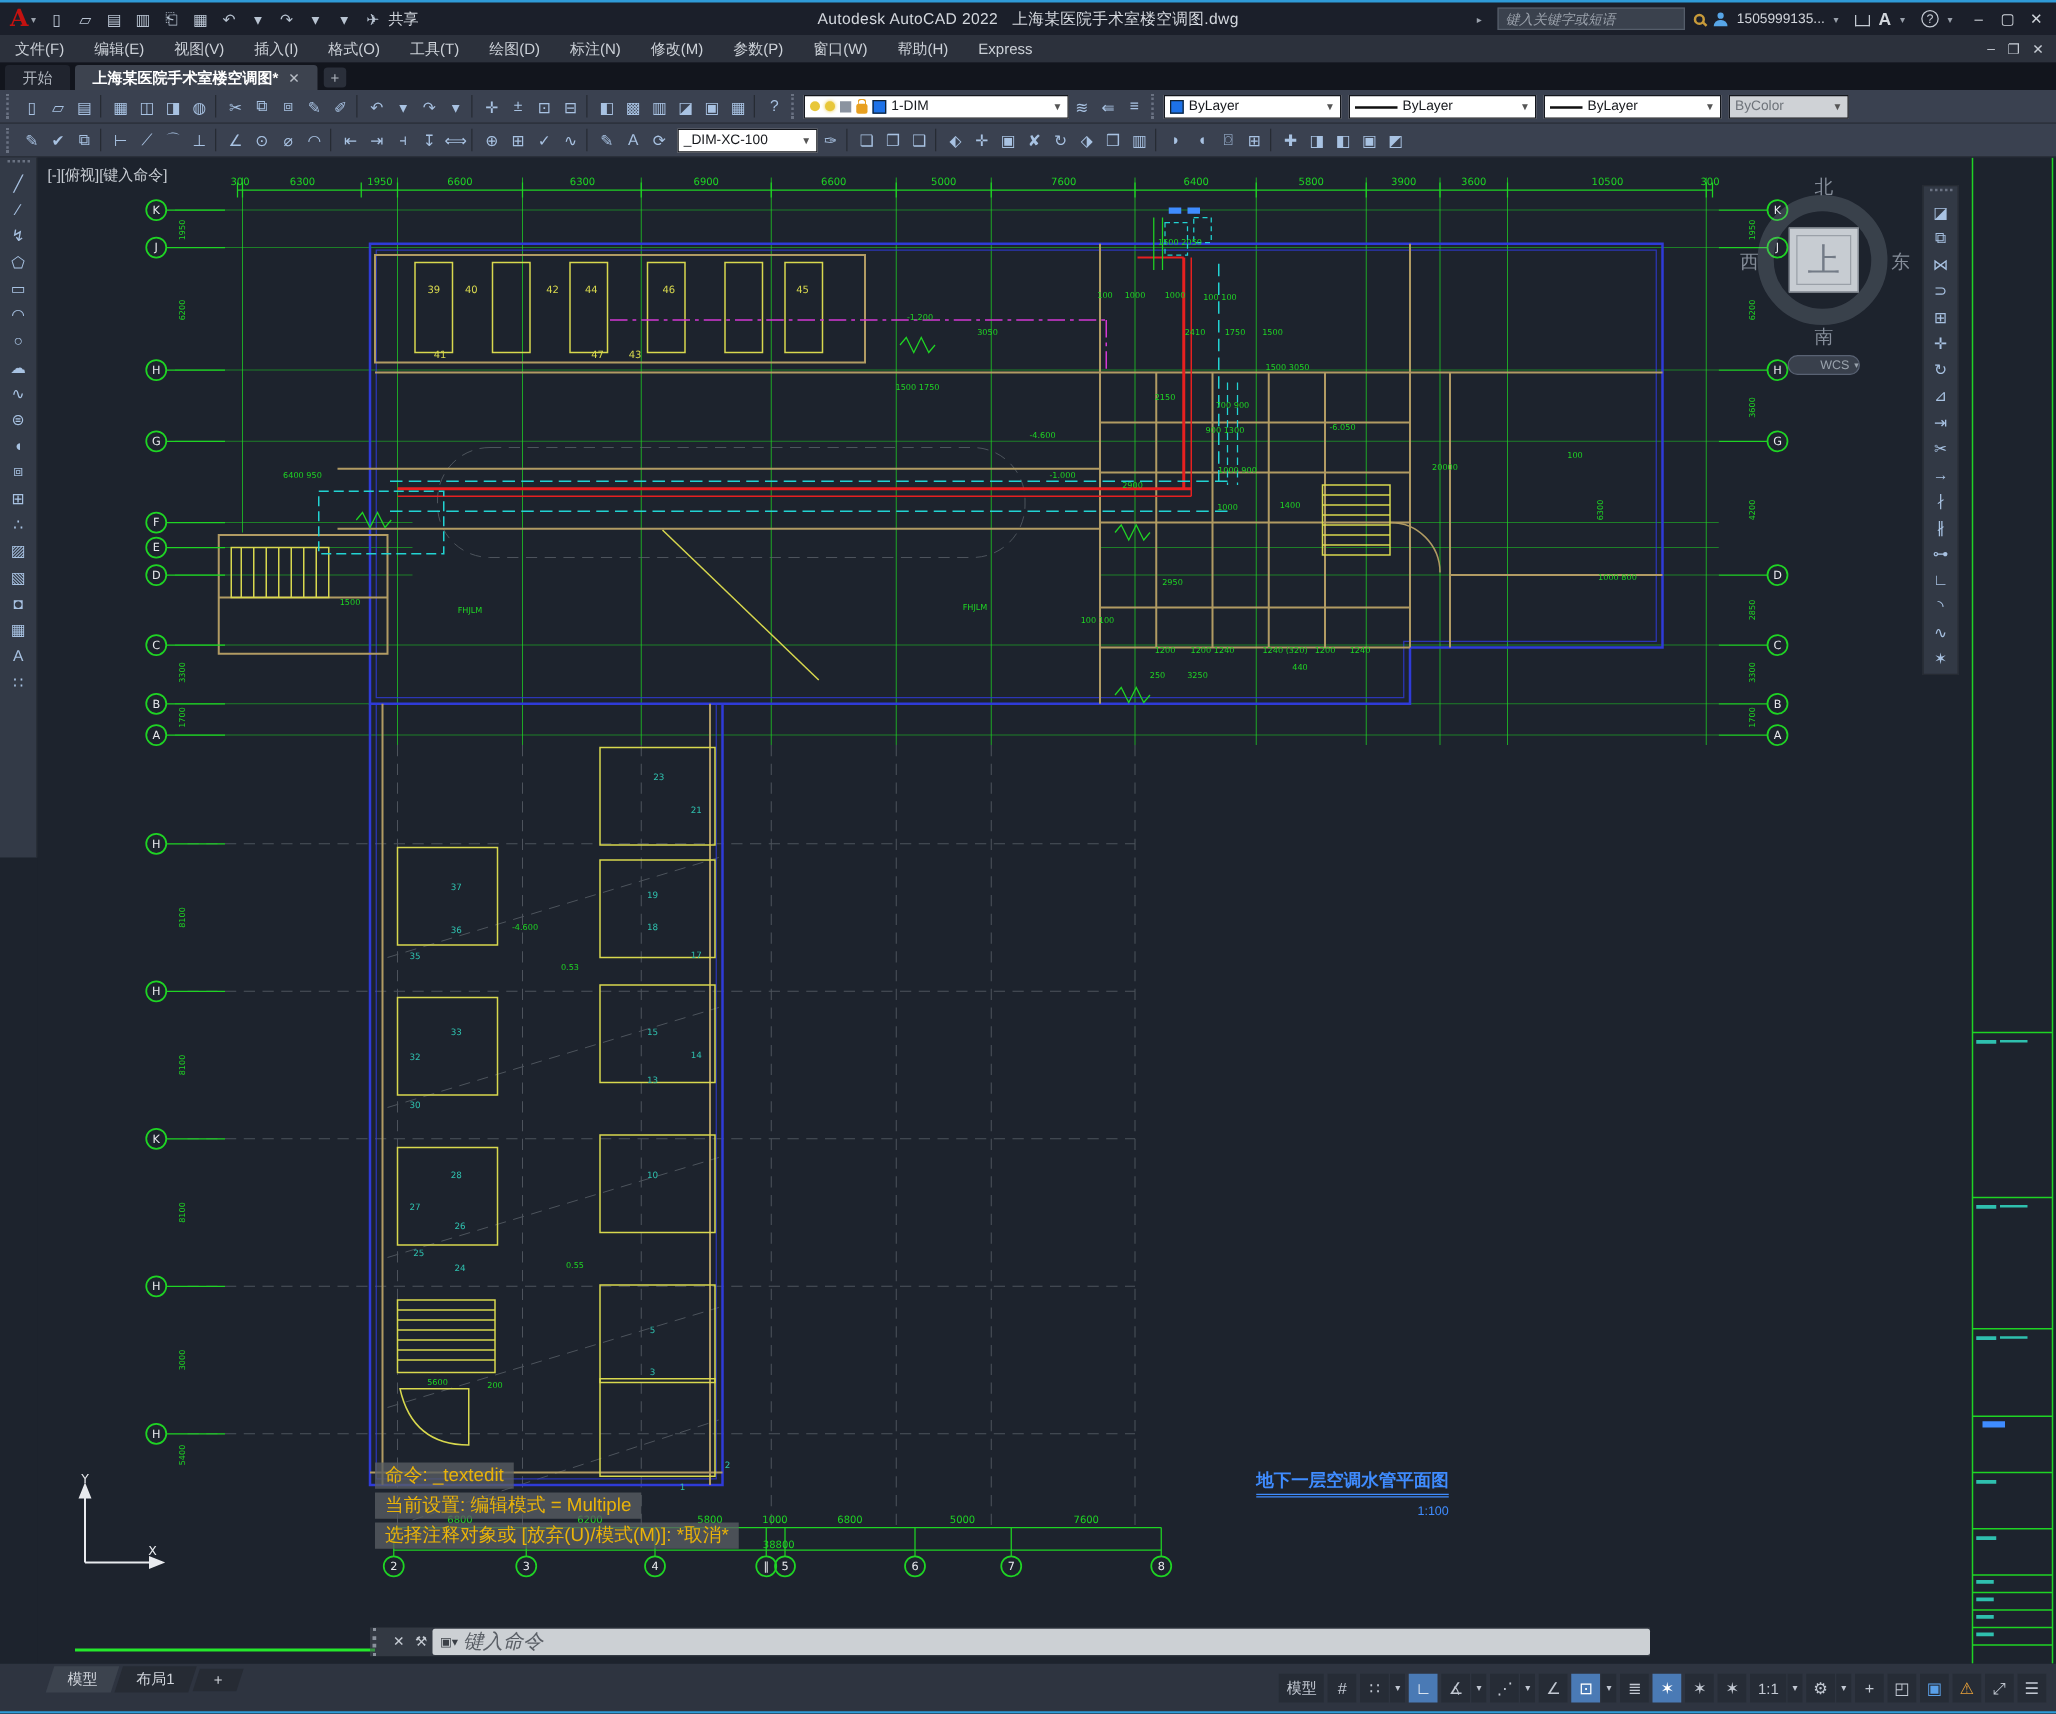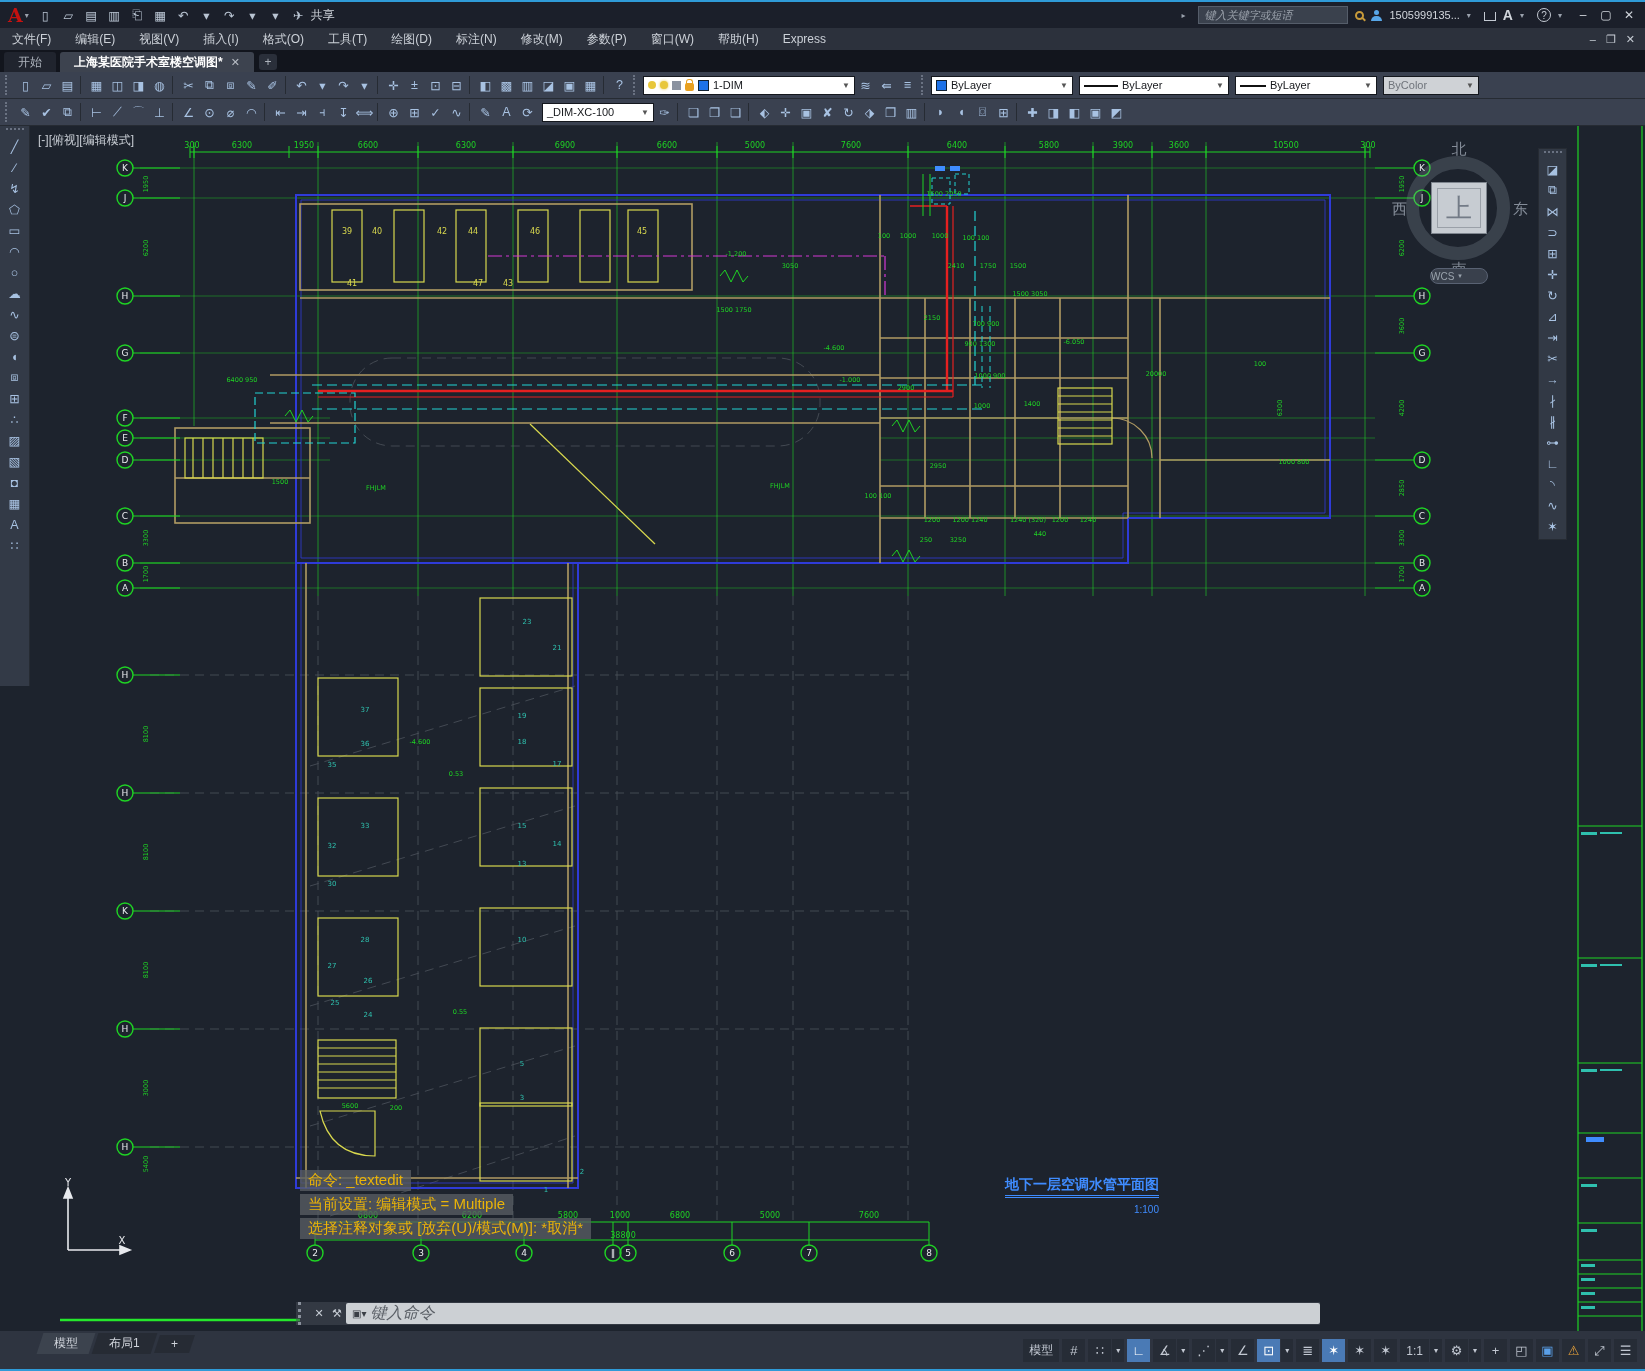--- a/index.html
+++ b/index.html
@@ -56,21 +56,21 @@
   .vplabel{position:absolute;left:8px;top:6px;color:#c8cdd4;font-size:12px;}
   
   .vcube{position:absolute;left:1368px;top:16px;width:122px;height:162px;color:#858d99;}
   .vring{position:absolute;left:8px;top:14px;width:104px;height:104px;border-radius:50%;border:13px solid rgba(145,155,168,.25);}
   .vn{position:absolute;left:0;width:100%;text-align:center;top:-2px;font-size:15px;}
   .vs{position:absolute;left:0;width:100%;text-align:center;top:118px;font-size:15px;}
   .vw{position:absolute;left:-6px;top:58px;font-size:15px;}
   .ve{position:absolute;right:-8px;top:58px;font-size:15px;}
   .vtop{position:absolute;left:33px;top:40px;width:56px;height:52px;background:#c7ccd2;border:1px solid #7e858e;display:flex;align-items:center;justify-content:center;}
   .vtop-in{width:44px;height:40px;border:1px solid #9aa0a8;display:flex;align-items:center;justify-content:center;font-size:26px;color:#737b87;}
-  .wcs{position:absolute;left:32px;top:126px;width:58px;height:16px;background:#39404c;border:1px solid #596273;border-radius:8px;color:#9aa3ad;font-size:10px;display:flex;align-items:center;justify-content:flex-start;gap:4px;}
+  .wcs{position:absolute;left:32px;top:142px;width:58px;height:16px;background:#39404c;border:1px solid #596273;border-radius:8px;color:#9aa3ad;font-size:10px;display:flex;align-items:center;justify-content:flex-end;gap:4px;}
   .wcs .arr{font-size:7px;}
   
   .rtools{position:absolute;left:1508px;top:22px;width:29px;background:rgba(51,58,71,.96);border:1px solid #262b33;display:flex;flex-direction:column;align-items:center;padding:2px 0;}
   .rtools .icn{height:21px;width:24px;}
   
   .cmdhist{position:absolute;left:270px;top:1044px;display:flex;flex-direction:column;gap:3px;font-family:"DejaVu Sans Mono",monospace;font-size:15px;color:#eab308;}
   .cmdhist div{background:rgba(88,93,99,.78);padding:1px 8px;width:max-content;}
   
   .cmdbar{position:absolute;left:266px;top:1176px;width:1024px;height:23px;display:flex;align-items:center;background:rgba(70,76,86,.55);}
   .cmdgrip{width:12px;height:100%;border-left:3px dotted #8a919c;margin-left:2px;}
@@ -113,20 +113,23 @@
         <span class="icn">⎗</span>
         <span class="icn">▦</span>
         <span class="icn">↶</span>
         <span class="icn">▾</span>
         <span class="icn">↷</span>
         <span class="icn">▾</span>
         <span class="icn">▾</span>
         <span class="icn">✈</span>
       </span>
     <span class="share-lb">共享</span>
+    <div class="tb-center">
+      <span>Autodesk AutoCAD 2022</span>&nbsp;&nbsp;&nbsp;<span>上海某医院手术室楼空调图.dwg</span>
+    </div>
     <div class="tb-right">
       <span class="ddc">▸</span>
       <span class="searchbox">键入关键字或短语</span>
       <span class="mag"></span>
       <span class="person"></span>
       <span style="font-size:11px;color:#d2d6dc">1505999135...</span>
       <span class="ddc">▾</span>
       <span class="cart"></span>
       <span style="font-size:14px;color:#d2d6dc;font-weight:bold">A</span>
       <span class="ddc">▾</span>
@@ -772,21 +775,21 @@
             <text x="1374" y="200" fill="#1fd424" font-size="6.5" text-anchor="middle" transform="rotate(-90 1374 200)">3600</text>
             <text x="1374" y="282" fill="#1fd424" font-size="6.5" text-anchor="middle" transform="rotate(-90 1374 282)">4200</text>
             <text x="1374" y="362" fill="#1fd424" font-size="6.5" text-anchor="middle" transform="rotate(-90 1374 362)">2850</text>
             <text x="1374" y="412" fill="#1fd424" font-size="6.5" text-anchor="middle" transform="rotate(-90 1374 412)">3300</text>
             <text x="1374" y="448" fill="#1fd424" font-size="6.5" text-anchor="middle" transform="rotate(-90 1374 448)">1700</text>
             <text x="38" y="1060" fill="#e8eaee" font-size="10" text-anchor="middle">Y</text>
             <text x="92" y="1118" fill="#e8eaee" font-size="10" text-anchor="middle">X</text>
           </g>
       </svg>
 
-      <div class="vplabel">[-][俯视][编辑模式]</div>
+      <div class="vplabel">[-][俯视][键入命令]</div>
 
       <div class="vcube">
         <div class="vring"></div>
         <div class="vn">北</div>
         <div class="vs">南</div>
         <div class="vw">西</div>
         <div class="ve">东</div>
         <div class="vtop">
             <div class="vtop-in">上</div>
           </div>

